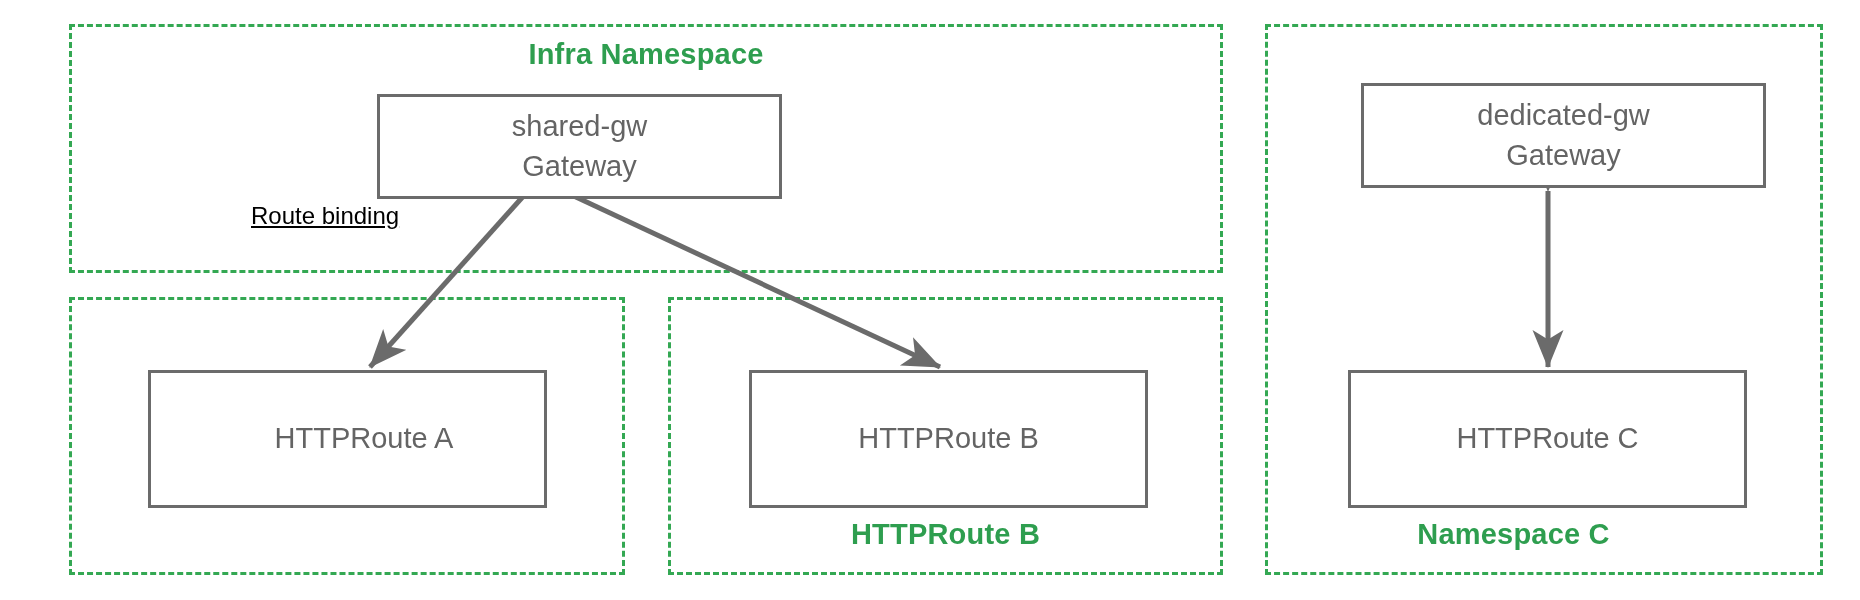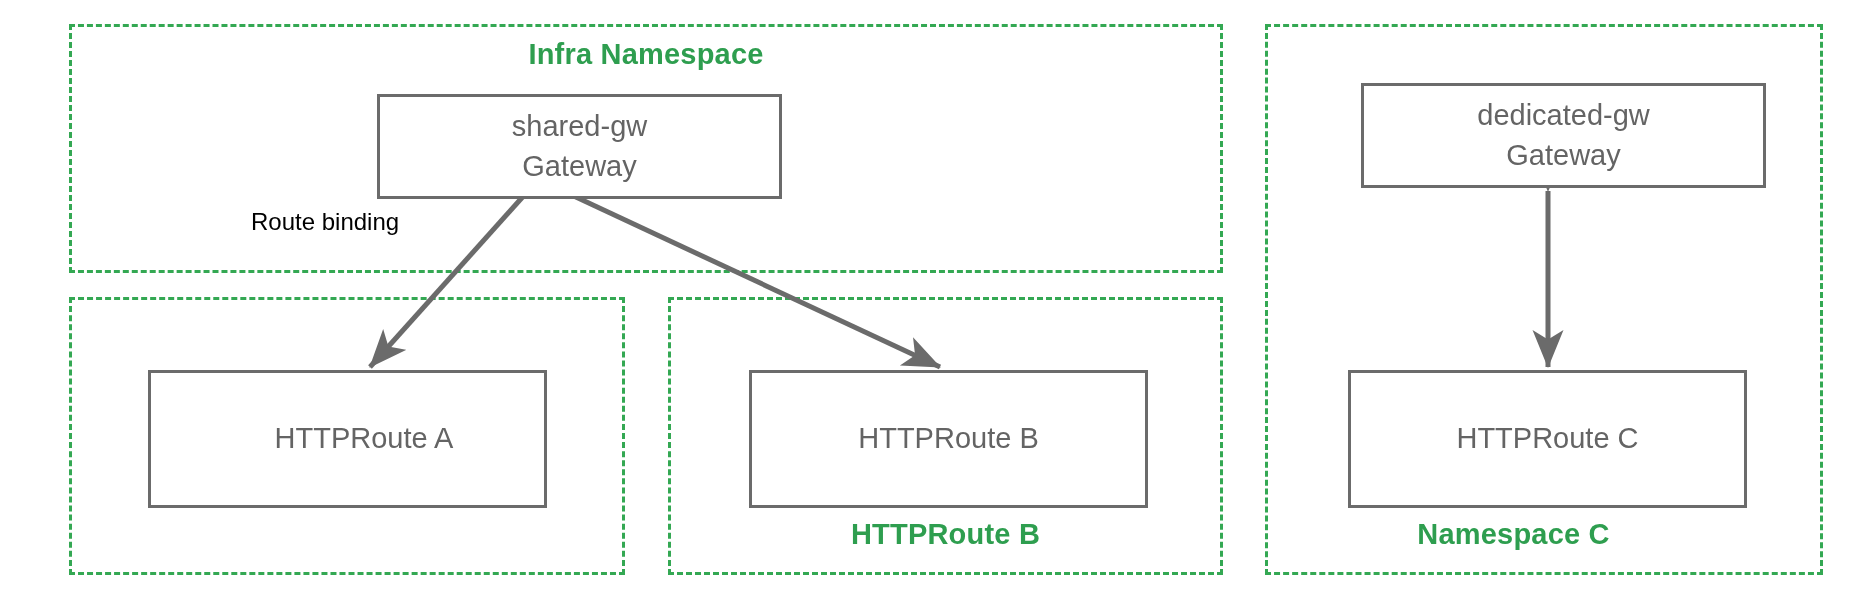--- a/index.html
+++ b/index.html
@@ -121,15 +121,15 @@
   </div>
 
   <div class="res-box" style="left:1348px; top:370px; width:399px; height:138px;">
     <span class="line">HTTPRoute C</span>
   </div>
 
   <div class="res-box" style="left:749px; top:370px; width:399px; height:138px;">
     <span class="line">HTTPRoute B</span>
   </div>
 
-  <div class="edge-label" style="left:247px; top:208px;">Route binding</div>
+  <div class="edge-label" style="left:247px; top:202px;text-decoration:underline;">Route binding</div>
 
 </div>
 
 </body></html>

